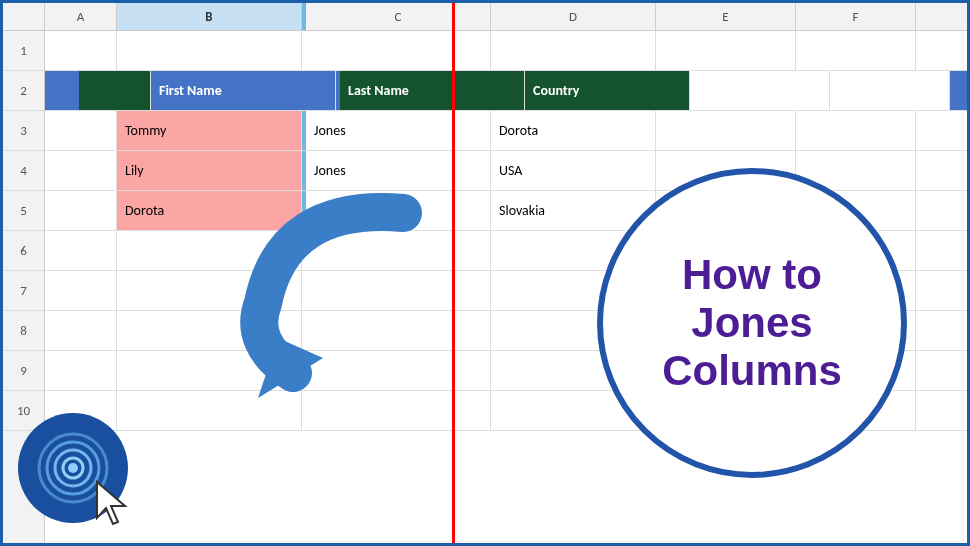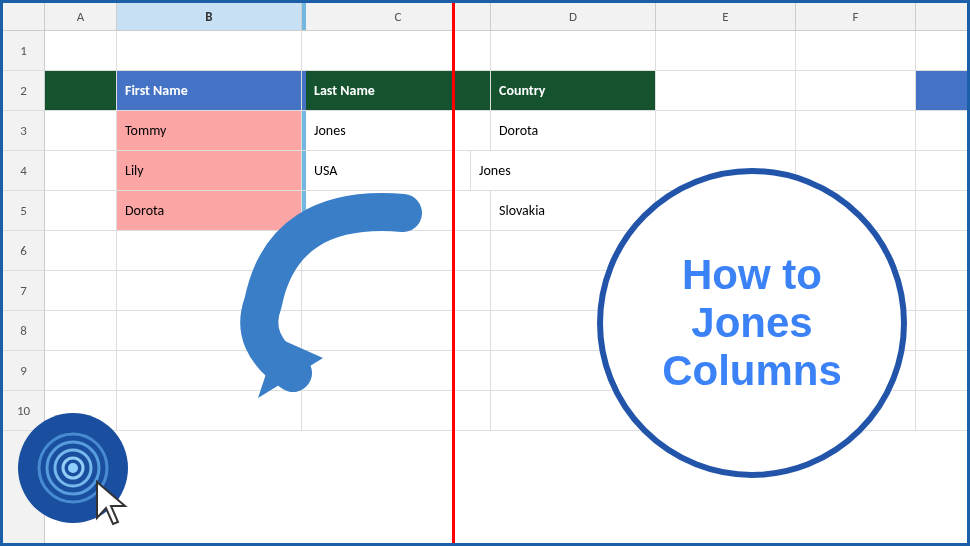--- a/index.html
+++ b/index.html
@@ -107,20 +107,21 @@
     }
 
     .grid-row {
       display: flex;
       height: 40px;
       border-bottom: 1px solid #ddd;
     }
 
     .grid-row.header-row {
       background: #4472c4;
+      padding-left: 34px;
     }
 
     .cell {
       border-right: 1px solid #ddd;
       display: flex;
       align-items: center;
       padding-left: 8px;
       font-size: 14px;
       font-family: Calibri, Arial, sans-serif;
       color: #000;
@@ -179,21 +180,21 @@
       display: flex;
       flex-direction: column;
       align-items: center;
       justify-content: center;
       z-index: 20;
     }
 
     .circle-text {
       font-size: 42px;
       font-weight: 900;
-      color: #3b82f6;
+      color: #4c1d95;
       line-height: 1.15;
       text-align: center;
       font-family: Arial, sans-serif;
     }
 
     
     .logo-container {
       position: absolute;
       bottom: 20px;
       left: 15px;
@@ -282,22 +283,22 @@
         <div class="cell col-c">Jones</div>
         <div class="cell col-d">Dorota</div>
         <div class="cell col-e"></div>
         <div class="cell col-f"></div>
       </div>
 
       <div class="grid-row">
         <div class="cell col-a"></div>
         <div class="cell col-b">Lily</div>
         <div class="cell col-b-indicator"></div>
+        <div class="cell col-c">Jones</div>
         <div class="cell col-d">USA</div>
-        <div class="cell col-c">Jones</div>
         <div class="cell col-e"></div>
         <div class="cell col-f"></div>
       </div>
 
       <div class="grid-row">
         <div class="cell col-a"></div>
         <div class="cell col-b">Dorota</div>
         <div class="cell col-b-indicator"></div>
         <div class="cell col-c">Kozacek</div>
         <div class="cell col-d">Slovakia</div>

